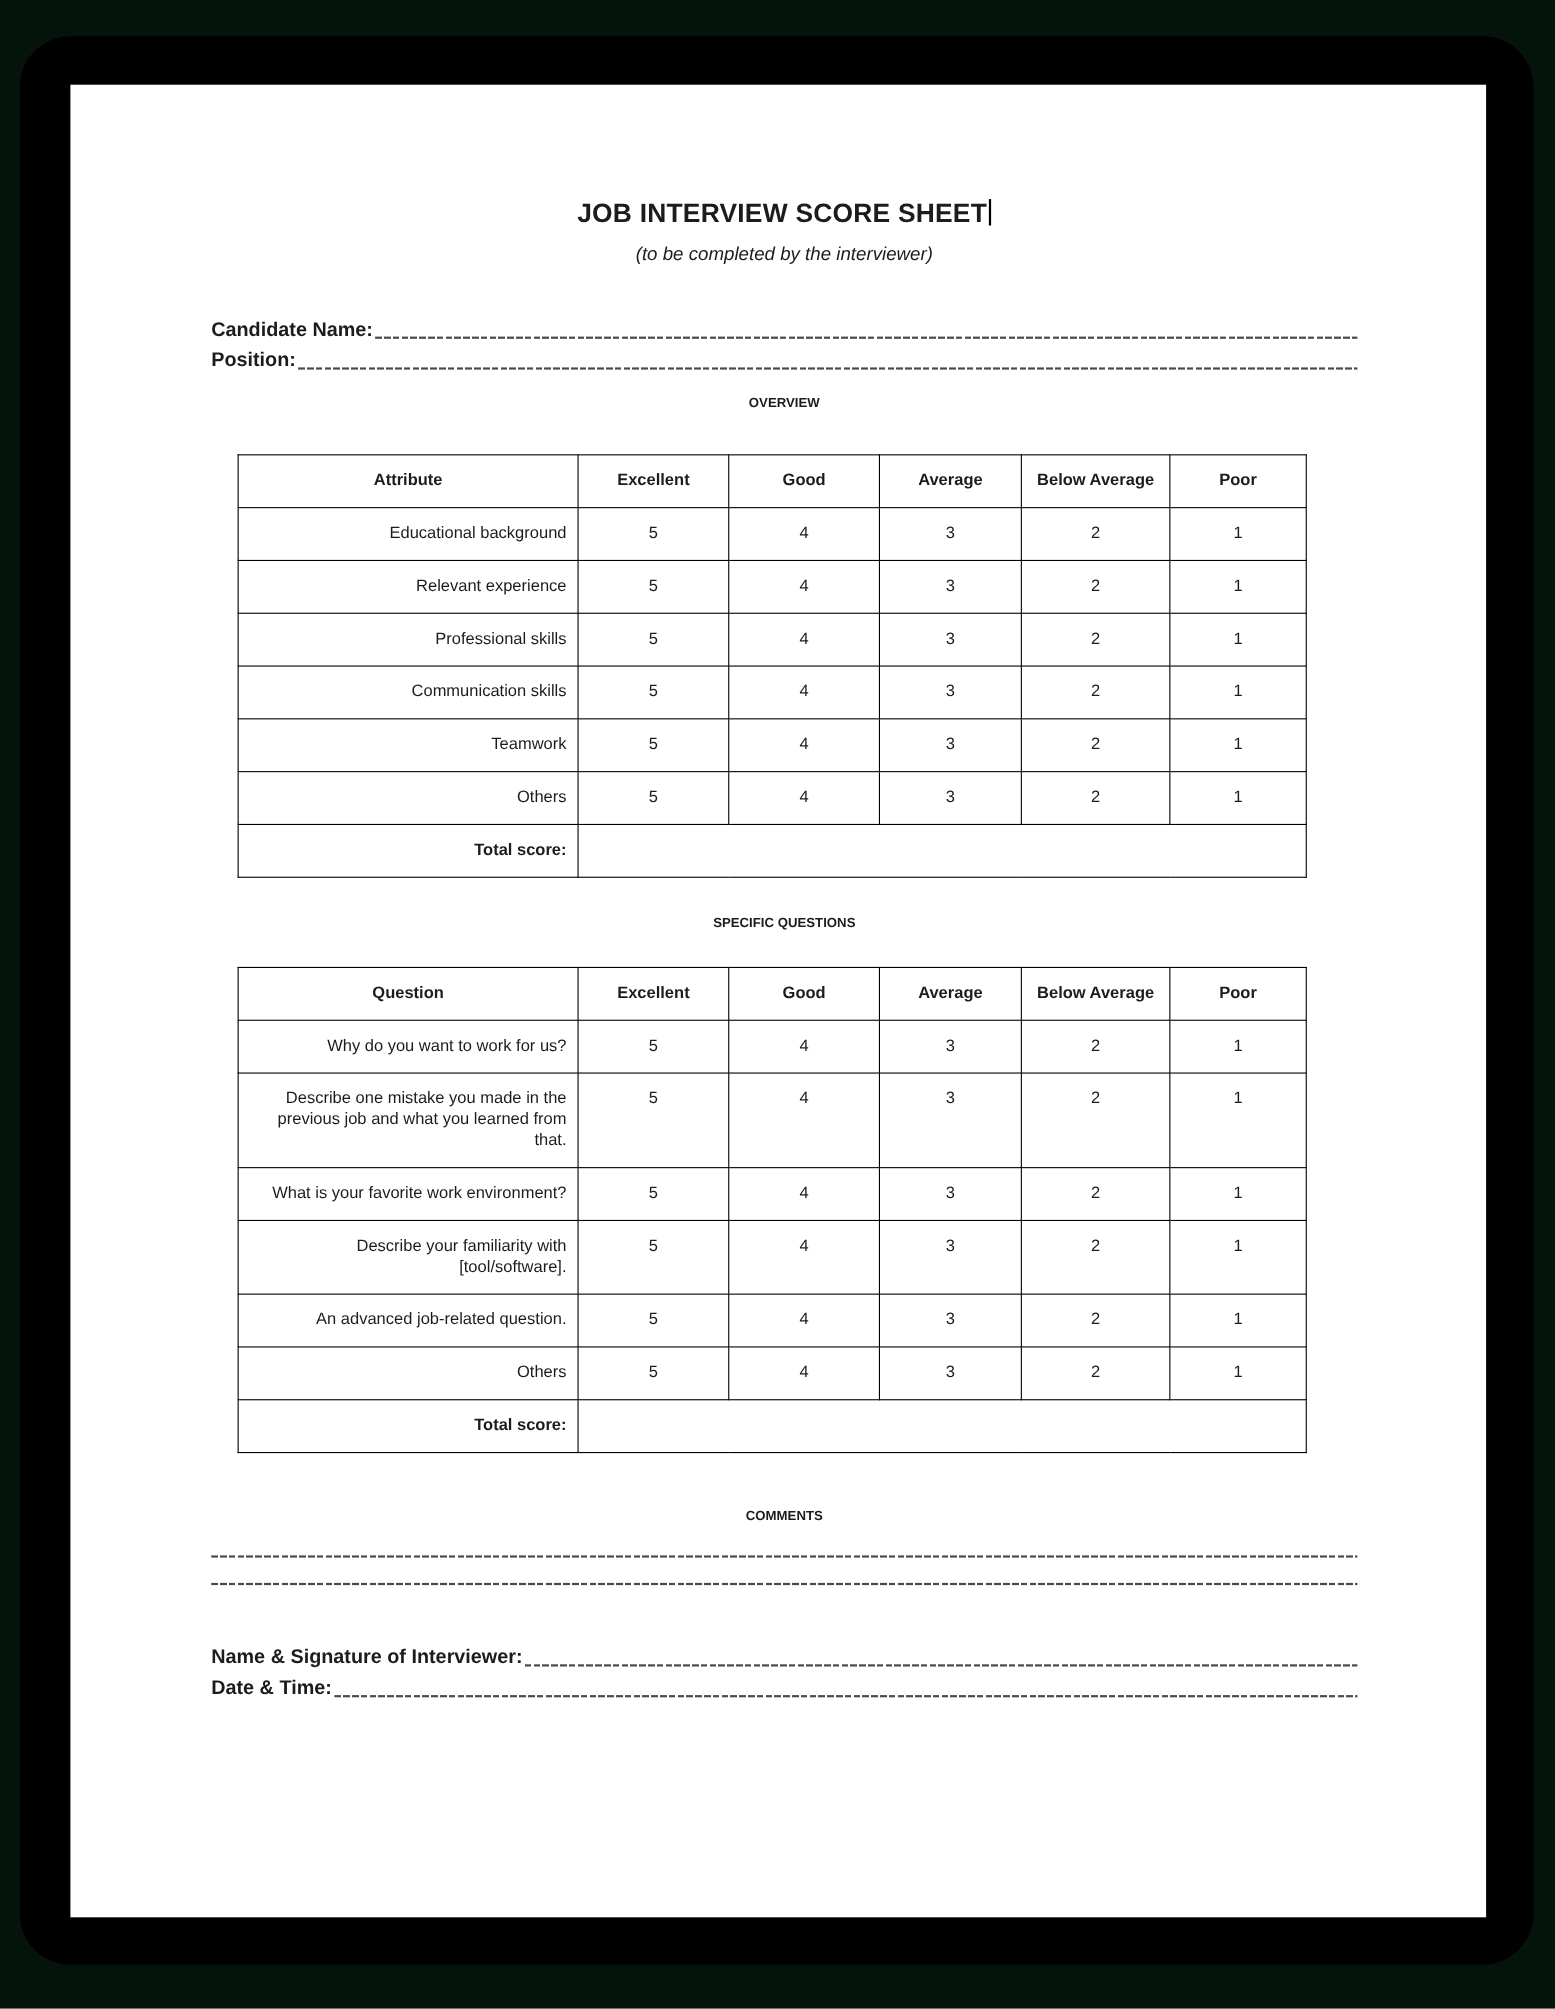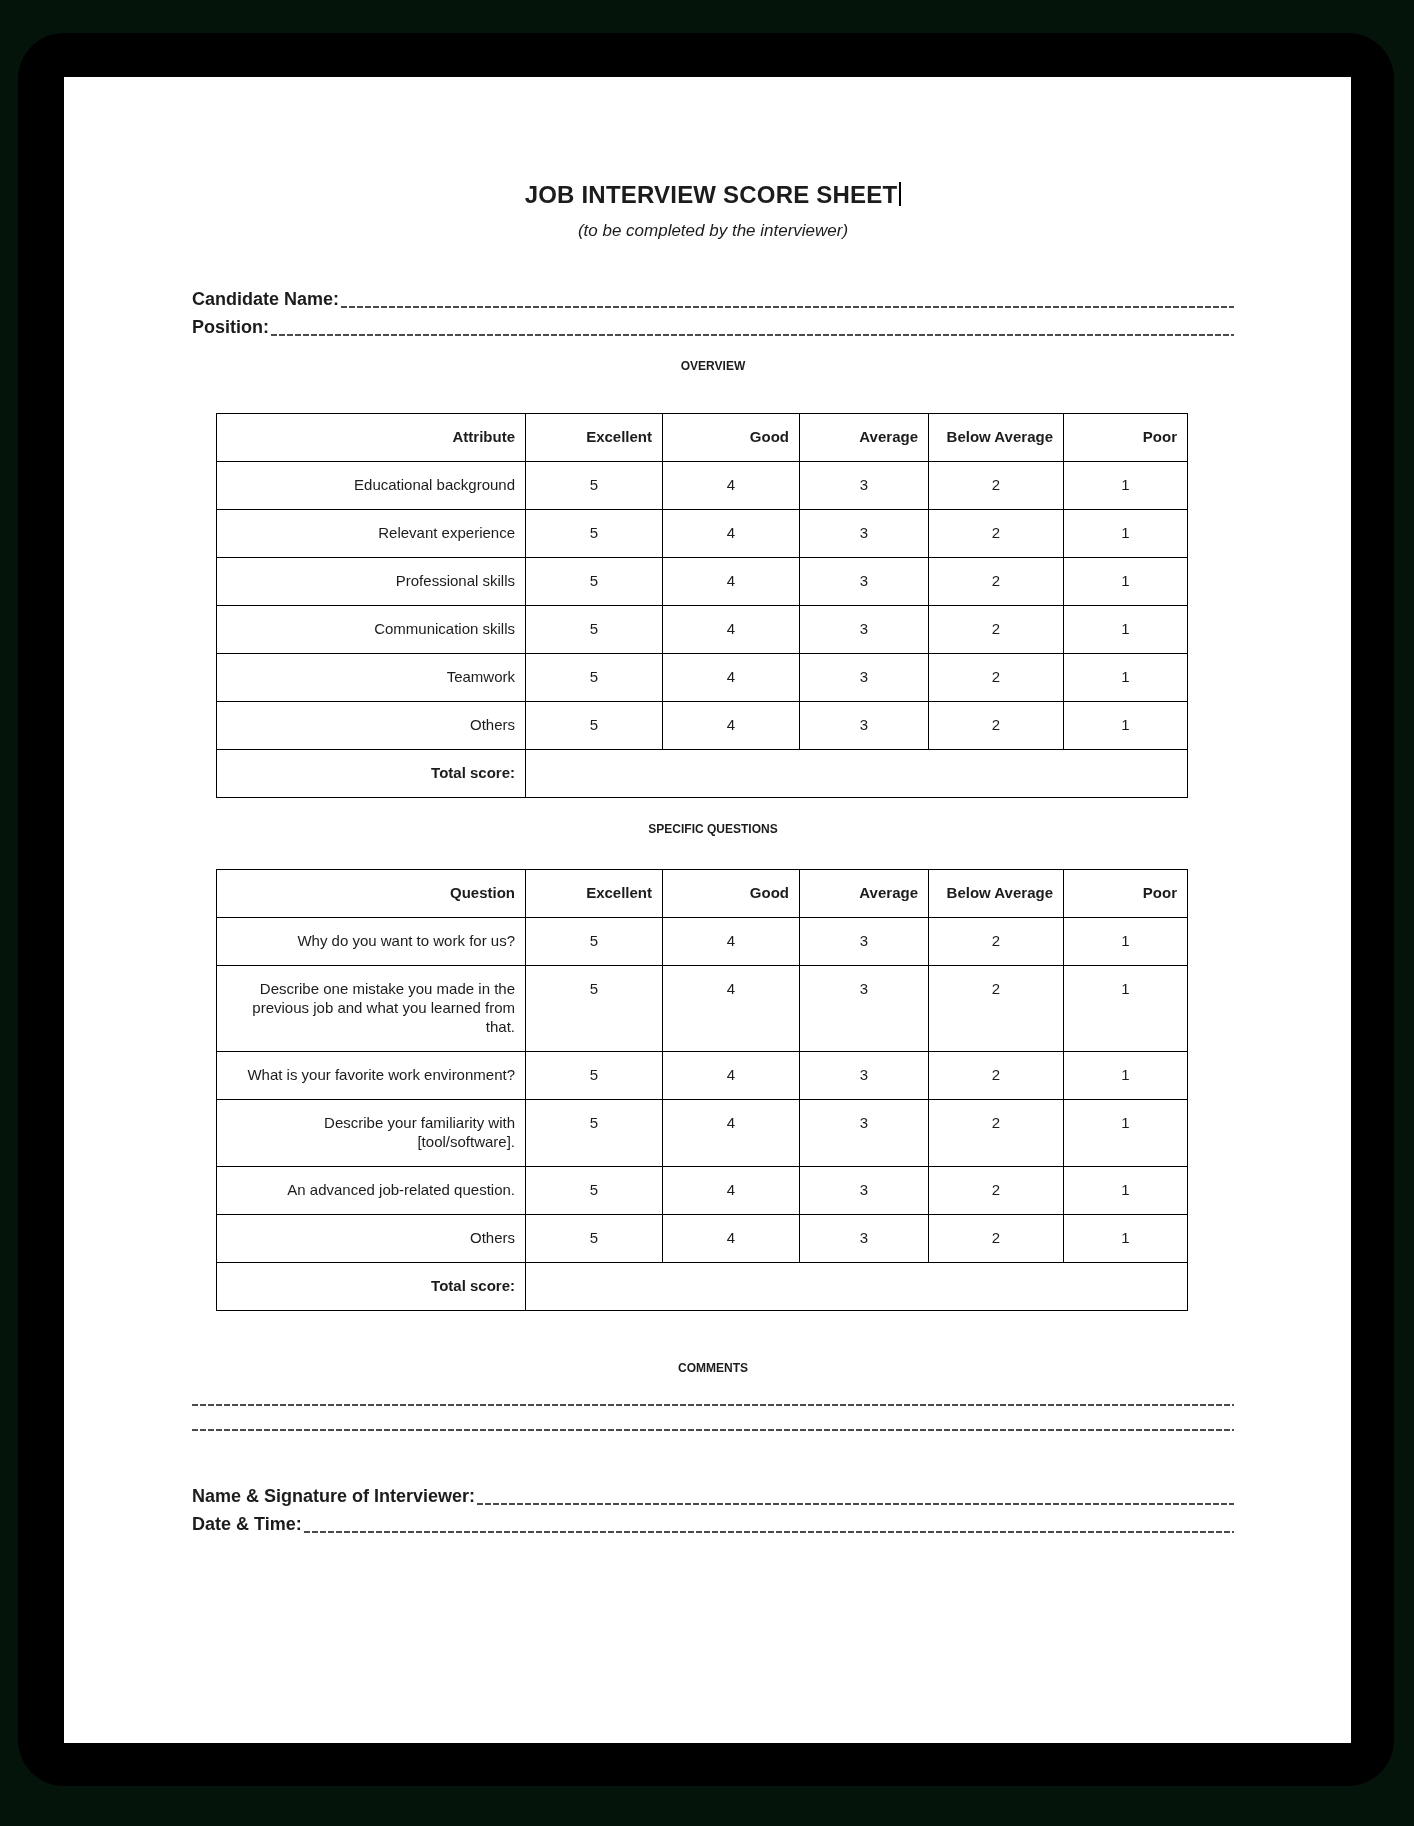--- a/index.html
+++ b/index.html
@@ -54,38 +54,38 @@
     background:repeating-linear-gradient(90deg,#4a4a4a 0 6px, transparent 6px 8px);
   }
   .cline1 { margin-top:26px; }
   .cline2 { margin-top:23px; }
 
   .section-heading {
     text-align:center; font-weight:bold;
     font-size:12px; line-height:20px;
   }
   .h-overview { margin-top:15px; }
-  .h-specific { margin-top:21px; }
+  .h-specific { margin-top:31px; }
   .h-comments { margin-top:47px; }
 
   table.score {
     border-collapse:collapse;
     table-layout:fixed;
     width:971px;
     margin:37px 0 0 24px;
     font-size:15px;
   }
   table.score.second { margin-top:30px; }
   table.score th, table.score td {
     border:1.5px solid #000;
     vertical-align:top;
     padding:13px 10px 15px;
     line-height:19px;
   }
-  table.score th { font-weight:bold; text-align:right; }
+  table.score th { font-weight:bold; text-align:center; }
   td.cell-label { text-align:right; }
   td.cell-val { text-align:center; }
   td.cell-total-label { font-weight:bold; }
 
   .sig-block { margin-top:51px; }
 </style>
 </head>
 <body>
 
 <div class="frame">

